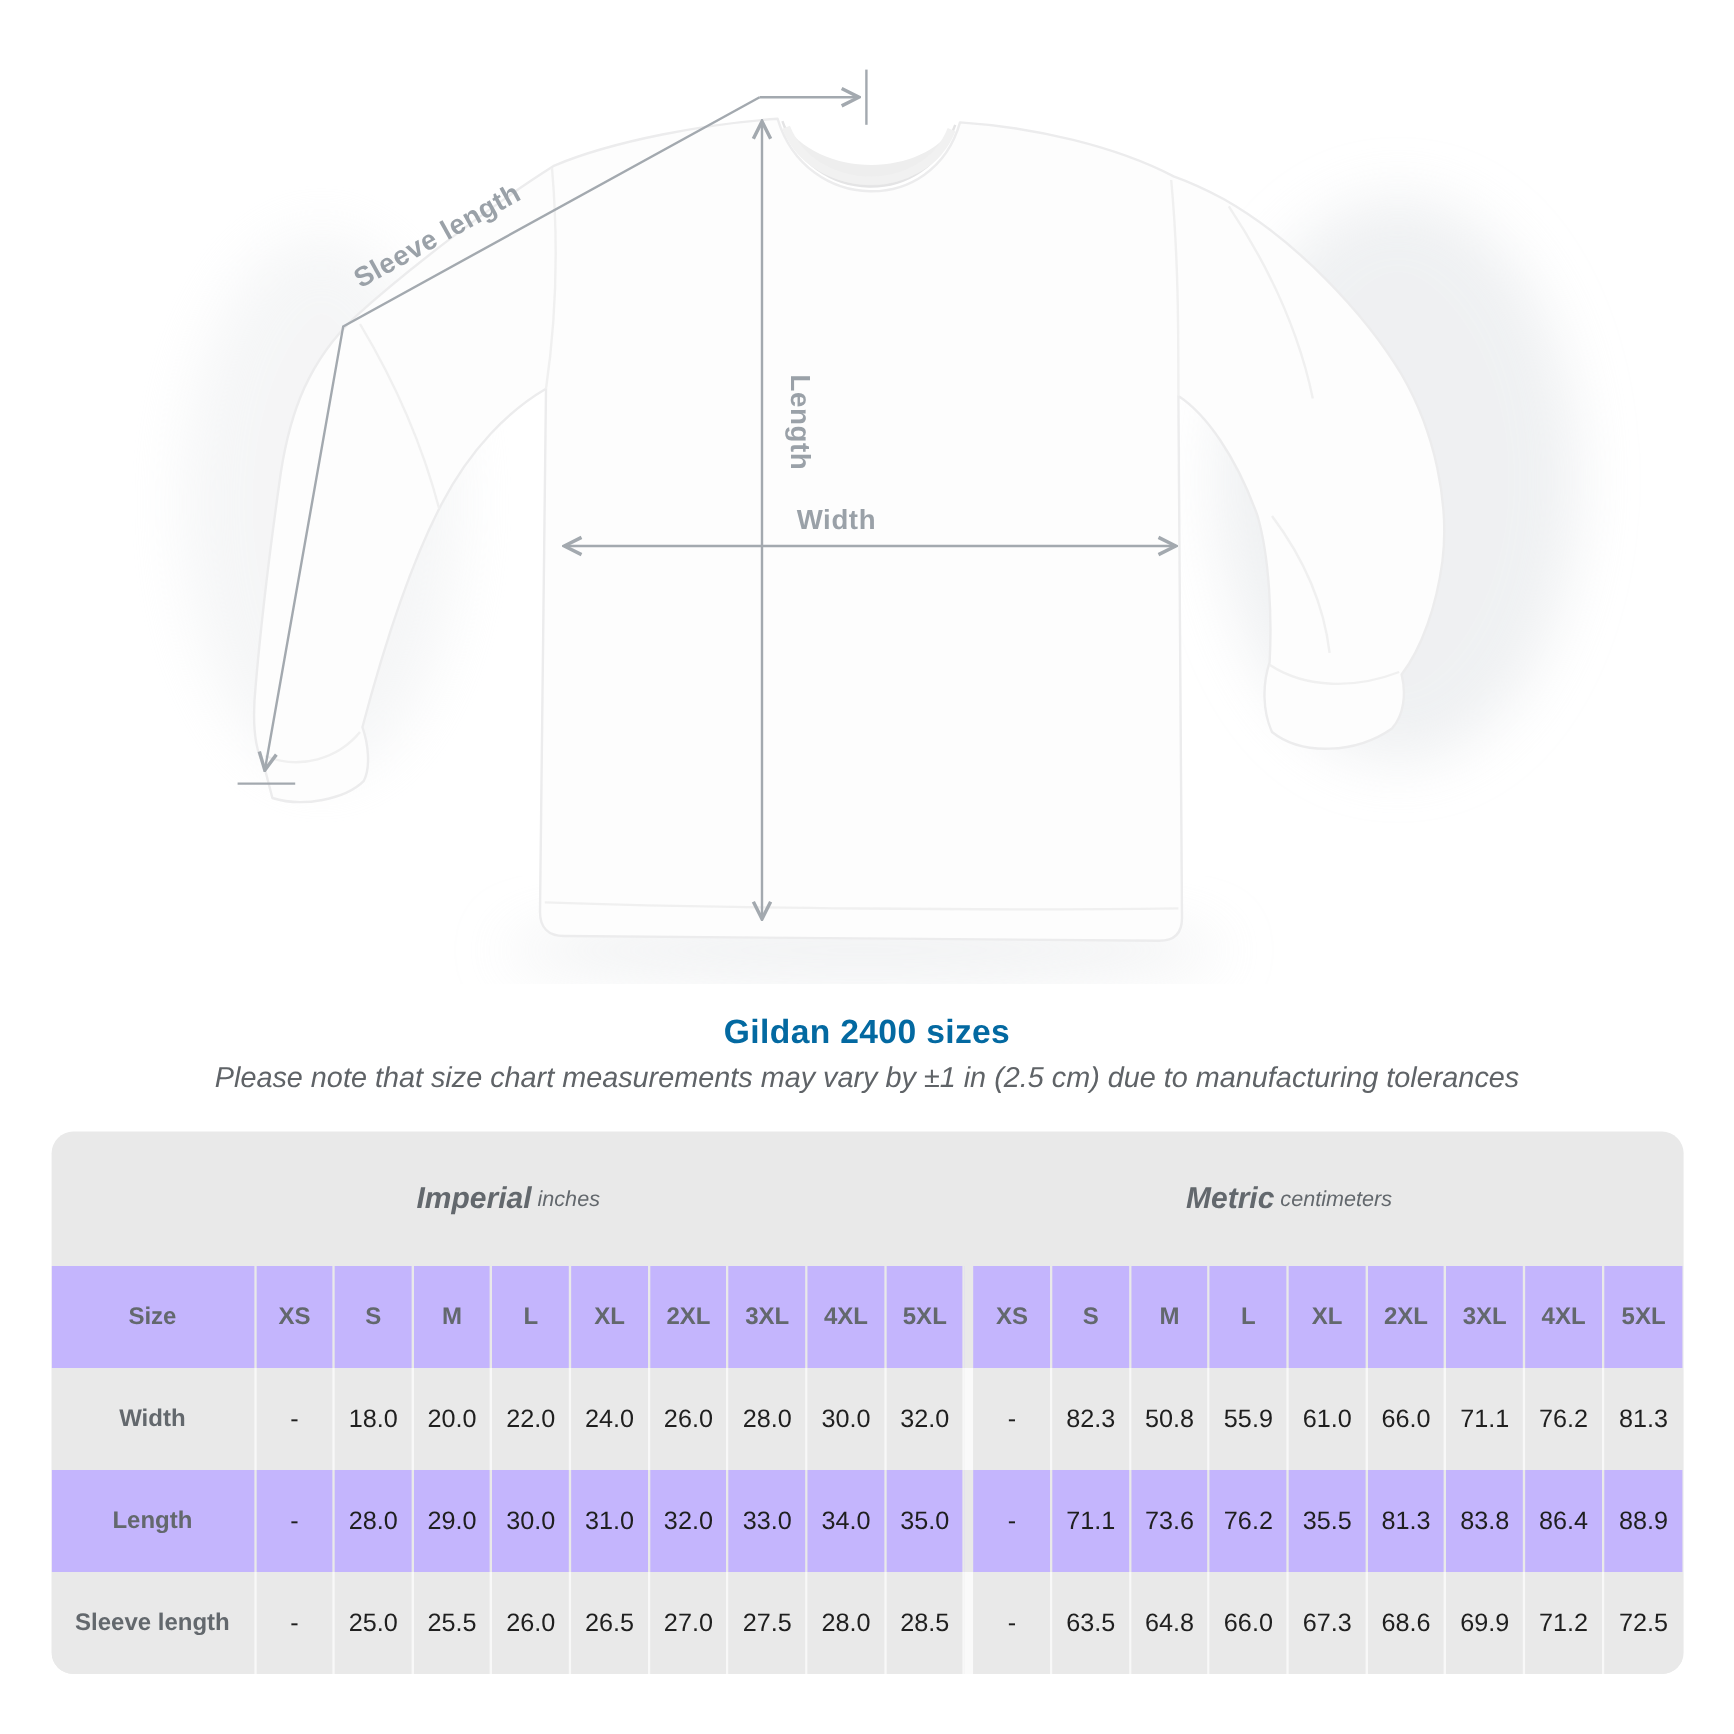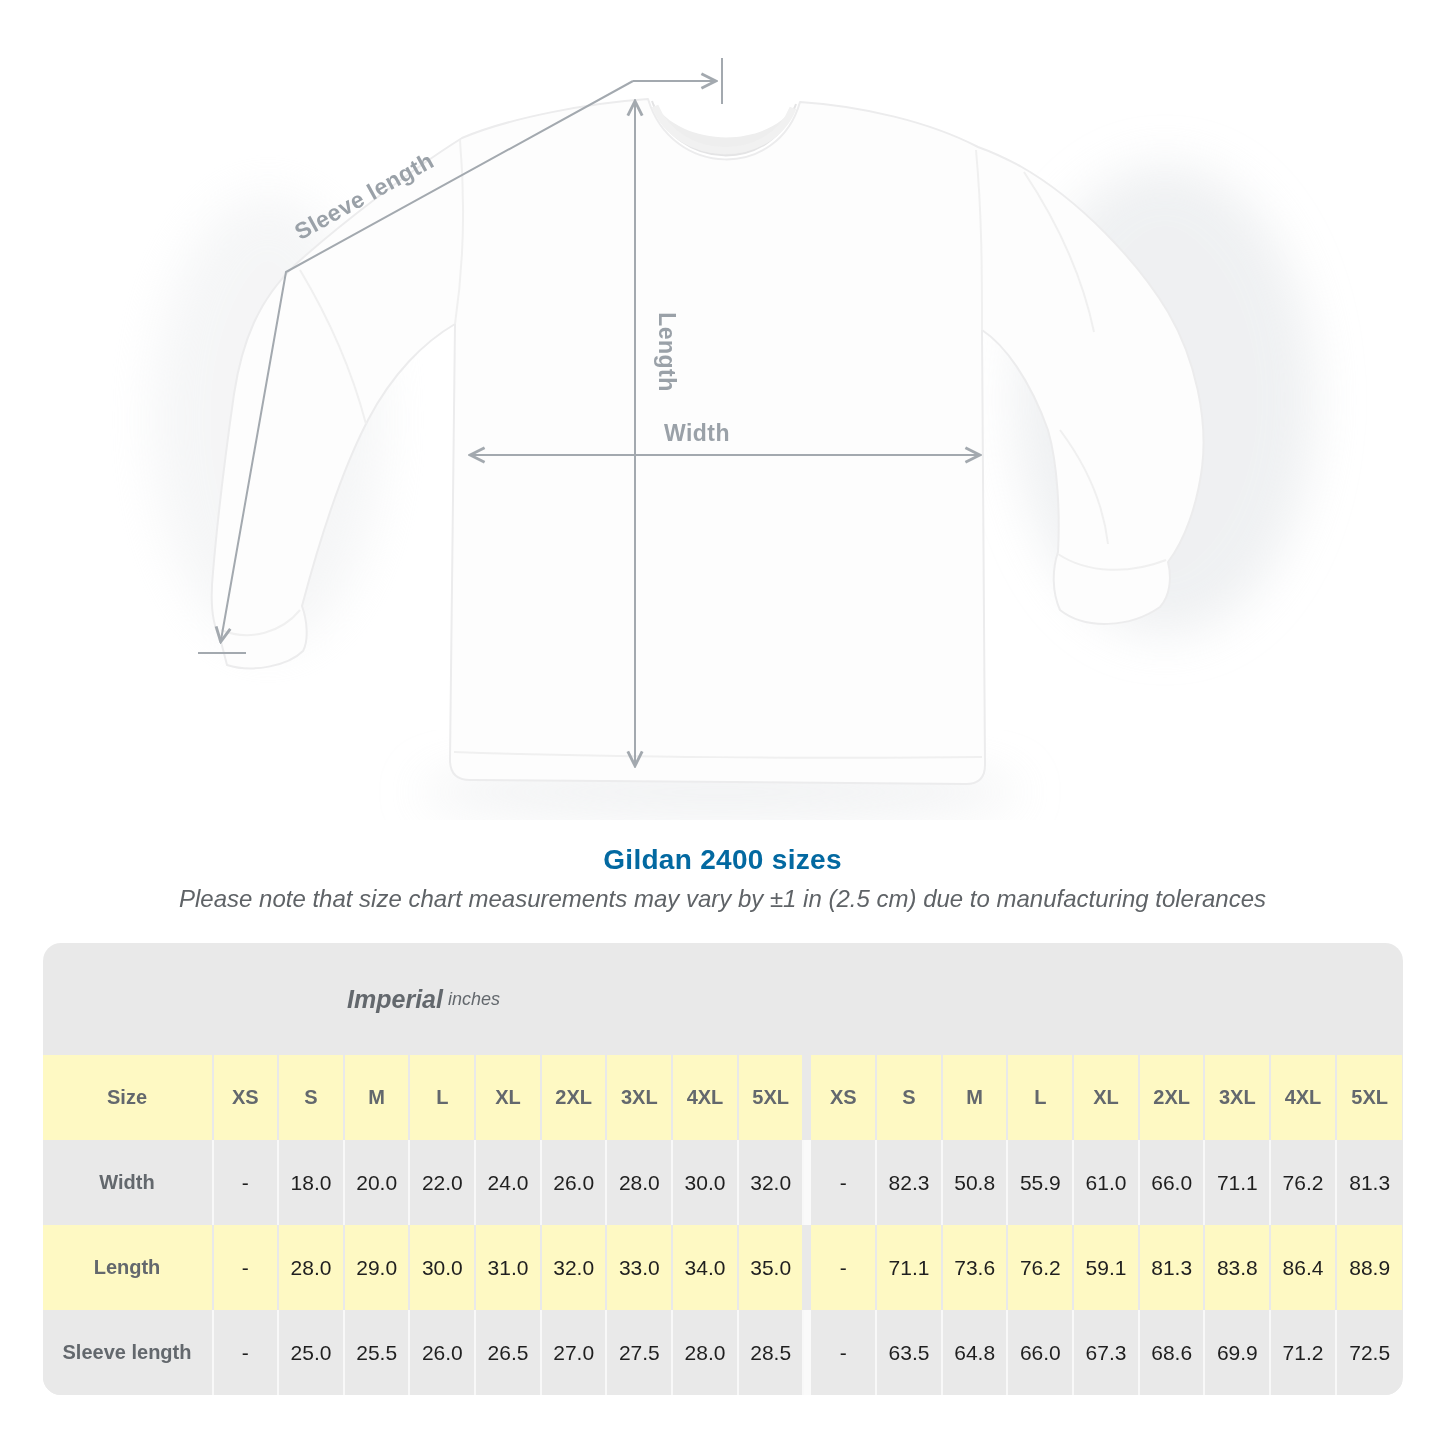--- a/index.html
+++ b/index.html
@@ -36,21 +36,21 @@
   .band .half.metric   { grid-column:12 / 20; }
   .unit-title { font-size:25px; font-weight:bold; font-style:italic; color:#63686d; }
   .unit-sub   { font-size:18px; font-style:italic; color:#63686d; }
 
   .cells { height:85px; }
   .cell {
     display:flex; align-items:center; justify-content:center;
     font-size:21px; color:#1f1f1f; white-space:nowrap;
   }
   .cell.hdr { font-weight:bold; font-size:20px; color:#63686d; }
-  .row-white .cell { background:#fef9c3; border-right:2px solid #e9e9e9; }
+  .row-white .cell { background:#c4b5fd; border-right:2px solid #e9e9e9; }
   .row-white .cell:last-child { border-right:none; }
   .row-white .divider { background:#e9e9e9; }
   .row-gray .cell { background:#e9e9e9; border-right:2px solid #f8f8f8; }
   .row-gray .cell:last-child { border-right:none; }
   .row-gray .divider { background:#fafafa; }
   .divider { border:none !important; background:transparent; }
 </style>
 </head>
 <body>
 
@@ -135,20 +135,24 @@
 <h1 class="page-title">Gildan 2400 sizes</h1>
 <p class="page-subtitle">Please note that size chart measurements may vary by ±1 in (2.5 cm) due to manufacturing tolerances</p>
 
 <div class="size-table">
 
   <div class="trow band">
     <div class="half imperial">
       <div class="unit-title">Imperial</div>
       <div class="unit-sub">inches</div>
     </div>
+    <div class="half metric">
+      <div class="unit-title">Metric</div>
+      <div class="unit-sub">centimeters</div>
+    </div>
   </div>
 
   <div class="trow cells row-white">
     <div class="cell hdr">Size</div>
     <div class="cell hdr">XS</div>
     <div class="cell hdr">S</div>
     <div class="cell hdr">M</div>
     <div class="cell hdr">L</div>
     <div class="cell hdr">XL</div>
     <div class="cell hdr">2XL</div>
@@ -199,21 +203,21 @@
     <div class="cell">31.0</div>
     <div class="cell">32.0</div>
     <div class="cell">33.0</div>
     <div class="cell">34.0</div>
     <div class="cell">35.0</div>
     <div class="divider"></div>
     <div class="cell">-</div>
     <div class="cell">71.1</div>
     <div class="cell">73.6</div>
     <div class="cell">76.2</div>
-    <div class="cell">59.1</div>
+    <div class="cell">35.5</div>
     <div class="cell">81.3</div>
     <div class="cell">83.8</div>
     <div class="cell">86.4</div>
     <div class="cell">88.9</div>
   </div>
 
   <div class="trow cells row-gray">
     <div class="cell hdr">Sleeve length</div>
     <div class="cell">-</div>
     <div class="cell">25.0</div>

